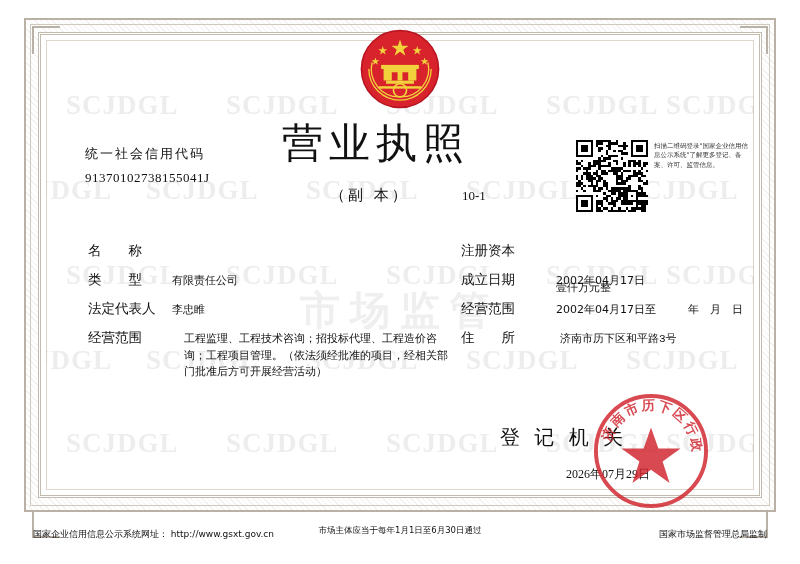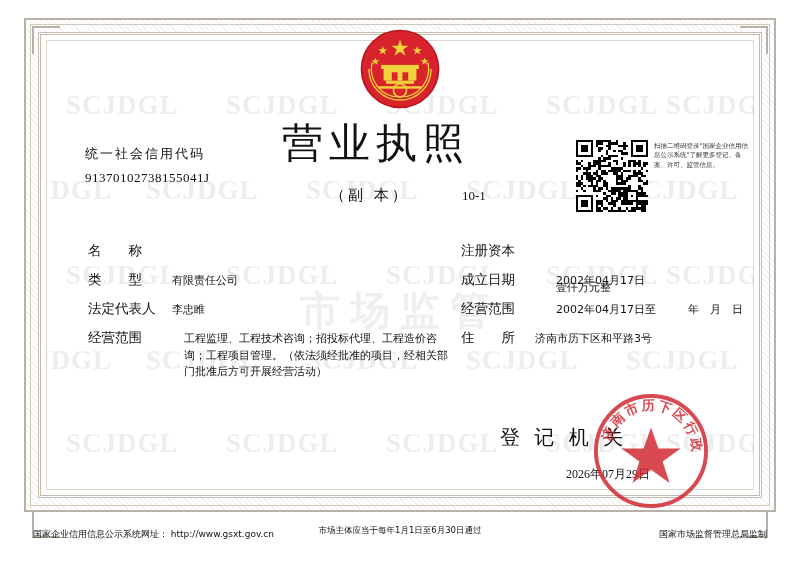--- a/index.html
+++ b/index.html
@@ -826,21 +826,21 @@
     <div class="f-value" style="left:556px; top:244px;margin-top:36px;">壹仟万元整</div>
 
     <div class="f-label" style="left:461px; top:271px;">成立日期</div>
     <div class="f-value" style="left:556px; top:273px;">2002年04月17日</div>
 
     <div class="f-label" style="left:461px; top:300px;">经营范围</div>
     <div class="f-value" style="left:556px; top:302px;">2002年04月17日至</div>
     <div class="f-value" style="left:688px; top:302px;">年　月　日</div>
 
     <div class="f-label" style="left:461px; top:329px;">住　　所</div>
-    <div class="f-value" style="left:535px; top:331px;">济南市历下区和平路3号</div>
+    <div class="f-value" style="left:560px; top:331px;font-family:Liberation Mono, monospace;">济南市历下区和平路3号</div>
   </div>
 
   <div class="reg-auth">登 记 机 关</div>
 
   <div class="seal">
     <svg viewBox="0 0 120 120" width="118" height="118" xmlns="http://www.w3.org/2000/svg">
       <circle cx="60" cy="60" r="56" fill="none" stroke="#d0222b" stroke-width="4"></circle>
       <polygon fill="#d0222b" points="60,36 67.5,57.5 90,57.5 71.8,70.8 78.9,92.5 60,79 41.1,92.5 48.2,70.8 30,57.5 52.5,57.5"></polygon>
       <defs>
         <path id="sealArc" d="M 60,60 m -42,0 a 42,42 0 1,1 84,0" transform="rotate(180 60 60)"></path>

